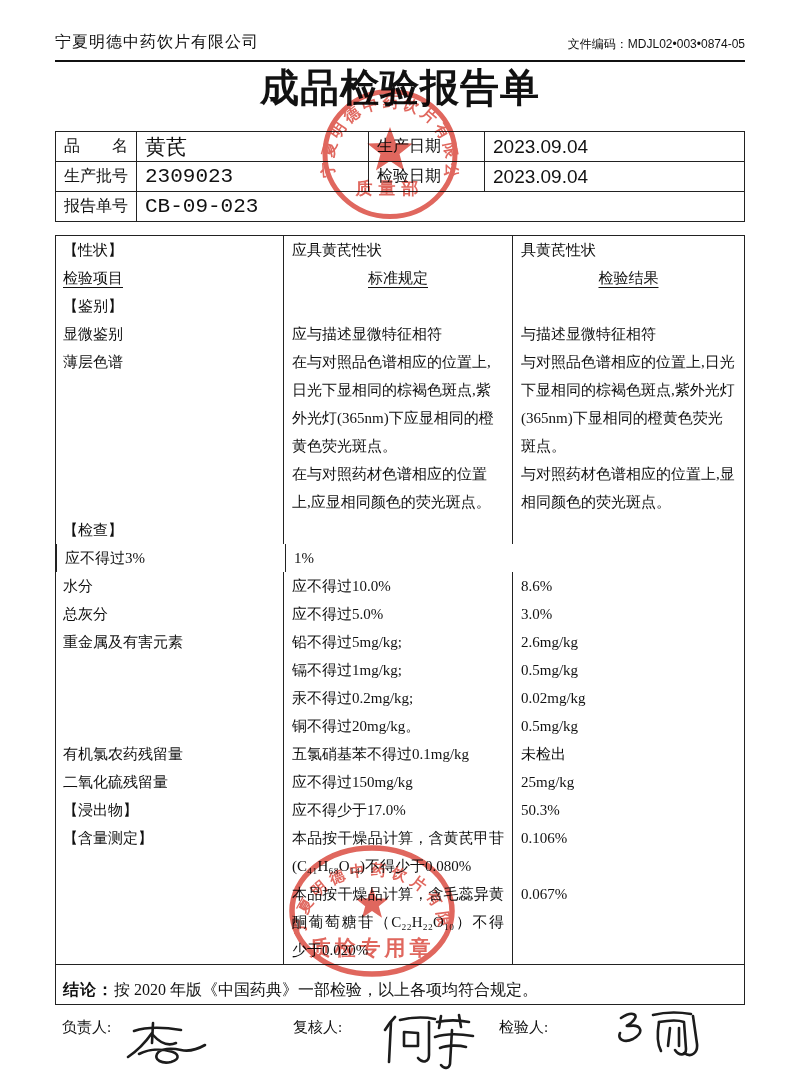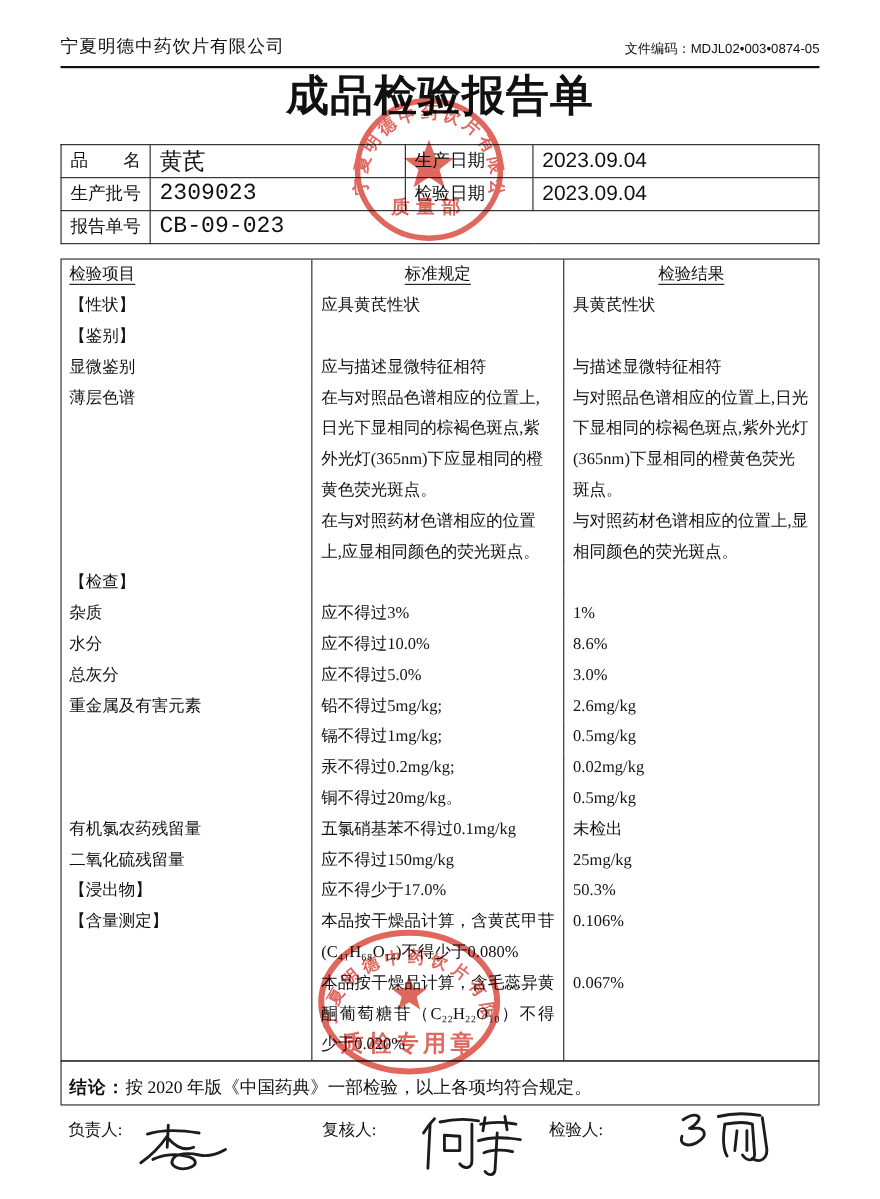--- a/index.html
+++ b/index.html
@@ -106,37 +106,37 @@
       <td class="ival2">2023.09.04</td>
     </tr>
     <tr>
       <td class="ilabel">报告单号</td>
       <td class="ival" colspan="3">CB-09-023</td>
     </tr>
   </tbody>
     </table>
 
   <div class="main-table">
+    <div class="trow">
+      <div class="c1">【性状】</div>
+      <div class="c2">
+          <p>应具黄芪性状</p>
+        </div>
+      <div class="c3">
+          <p>具黄芪性状</p>
+        </div>
+    </div>
+
     <div class="trow thead">
       <div class="c1"><span class="hd">检验项目</span></div>
       <div class="c2"><span class="hd">标准规定</span></div>
       <div class="c3"><span class="hd">检验结果</span></div>
     </div>
 
     <div class="trow">
-      <div class="c1">【性状】</div>
-      <div class="c2">
-          <p>应具黄芪性状</p>
-        </div>
-      <div class="c3">
-          <p>具黄芪性状</p>
-        </div>
-    </div>
-
-    <div class="trow">
       <div class="c1">【鉴别】</div>
       <div class="c2"></div>
       <div class="c3"></div>
     </div>
 
     <div class="trow">
       <div class="c1">显微鉴别</div>
       <div class="c2">
           <p>应与描述显微特征相符</p>
         </div>
@@ -157,21 +157,20 @@
       </div>
     </div>
 
     <div class="trow">
       <div class="c1">【检查】</div>
       <div class="c2"></div>
       <div class="c3"></div>
     </div>
 
     <div class="trow">
-      <div class="c1">杂质</div>
       <div class="c2">
           <p>应不得过3%</p>
         </div>
       <div class="c3">
           <p>1%</p>
         </div>
     </div>
 
     <div class="trow">
       <div class="c1">水分</div>

